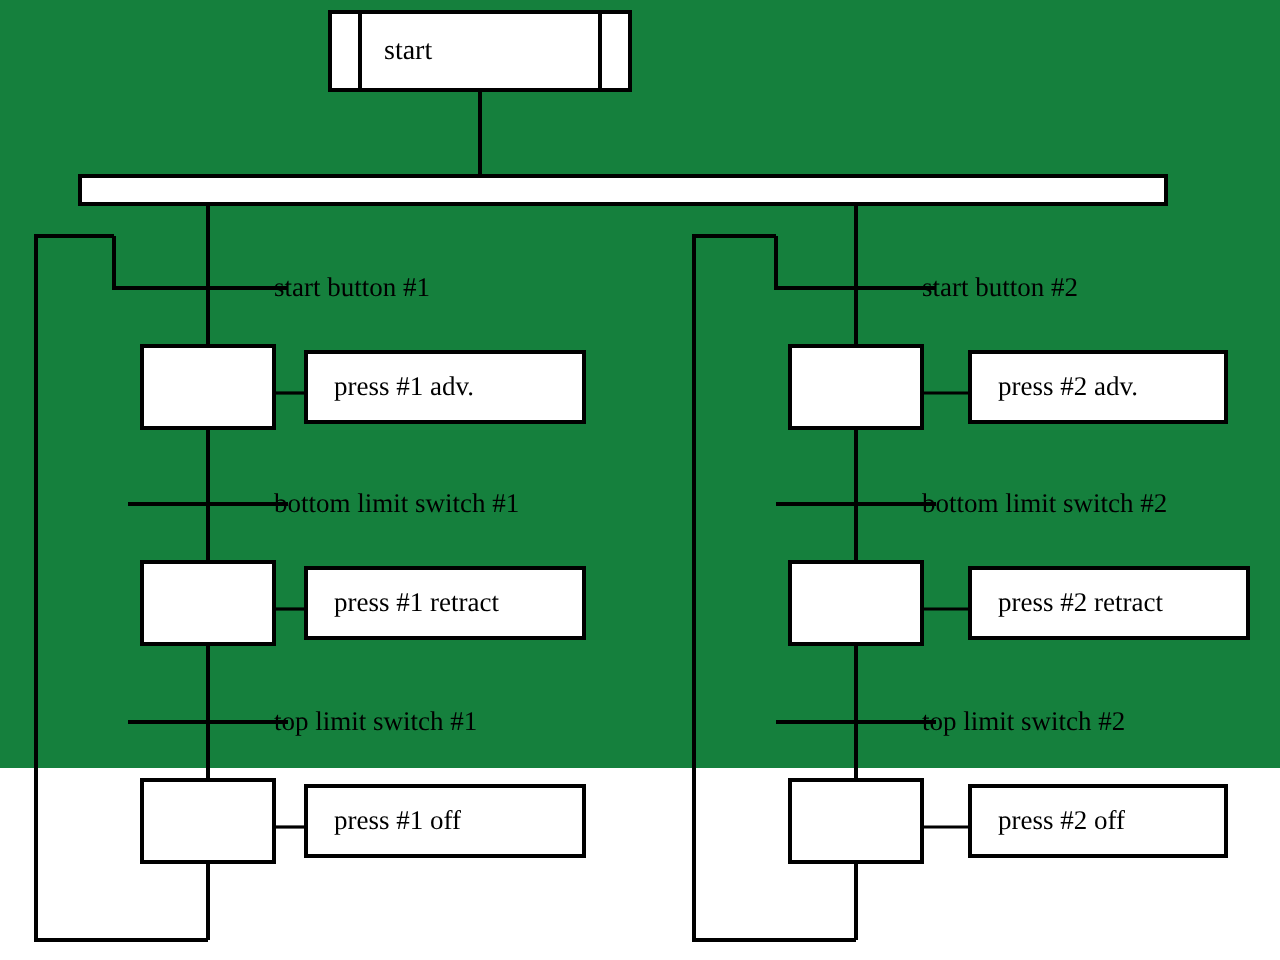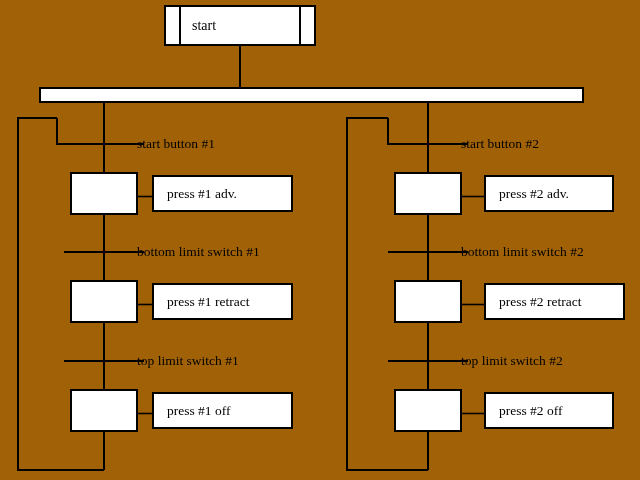--- a/index.html
+++ b/index.html
@@ -10,22 +10,22 @@
   }
   body {
     width: 640px;
     height: 480px;
     overflow: hidden;
     font-family: "Liberation Serif", "DejaVu Serif", serif;
   }
   #sfc-root {
     position: relative;
     width: 640px;
-    height: 480px;
-    background: #a16207;
+    height: 384px;
+    background: #15803d;
   }
   svg#sfc-canvas {
     display: block;
     width: 640px;
     height: 480px;
   }
   .line {
     stroke: #000000;
     stroke-width: 2;
     stroke-linecap: butt;

